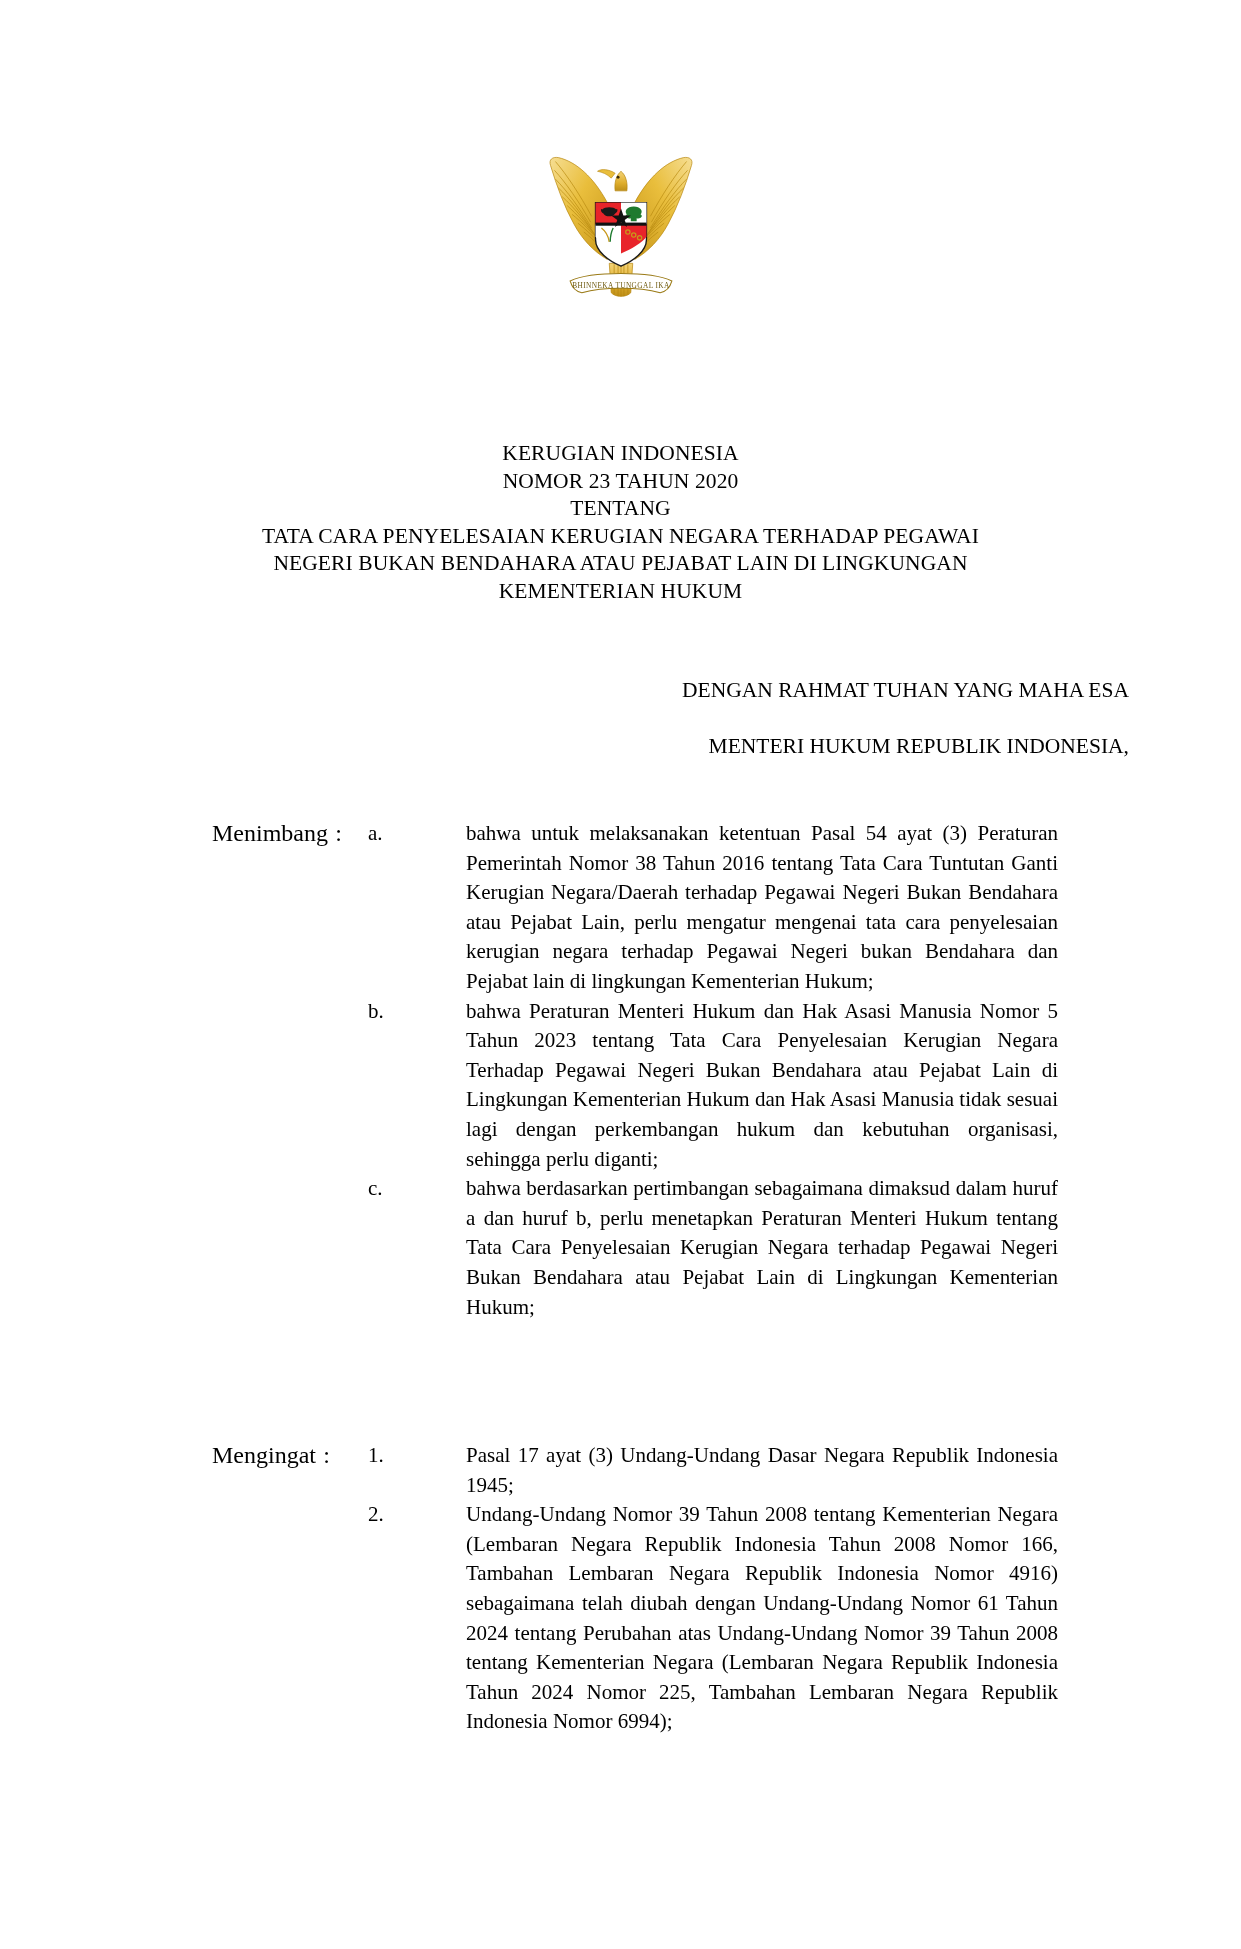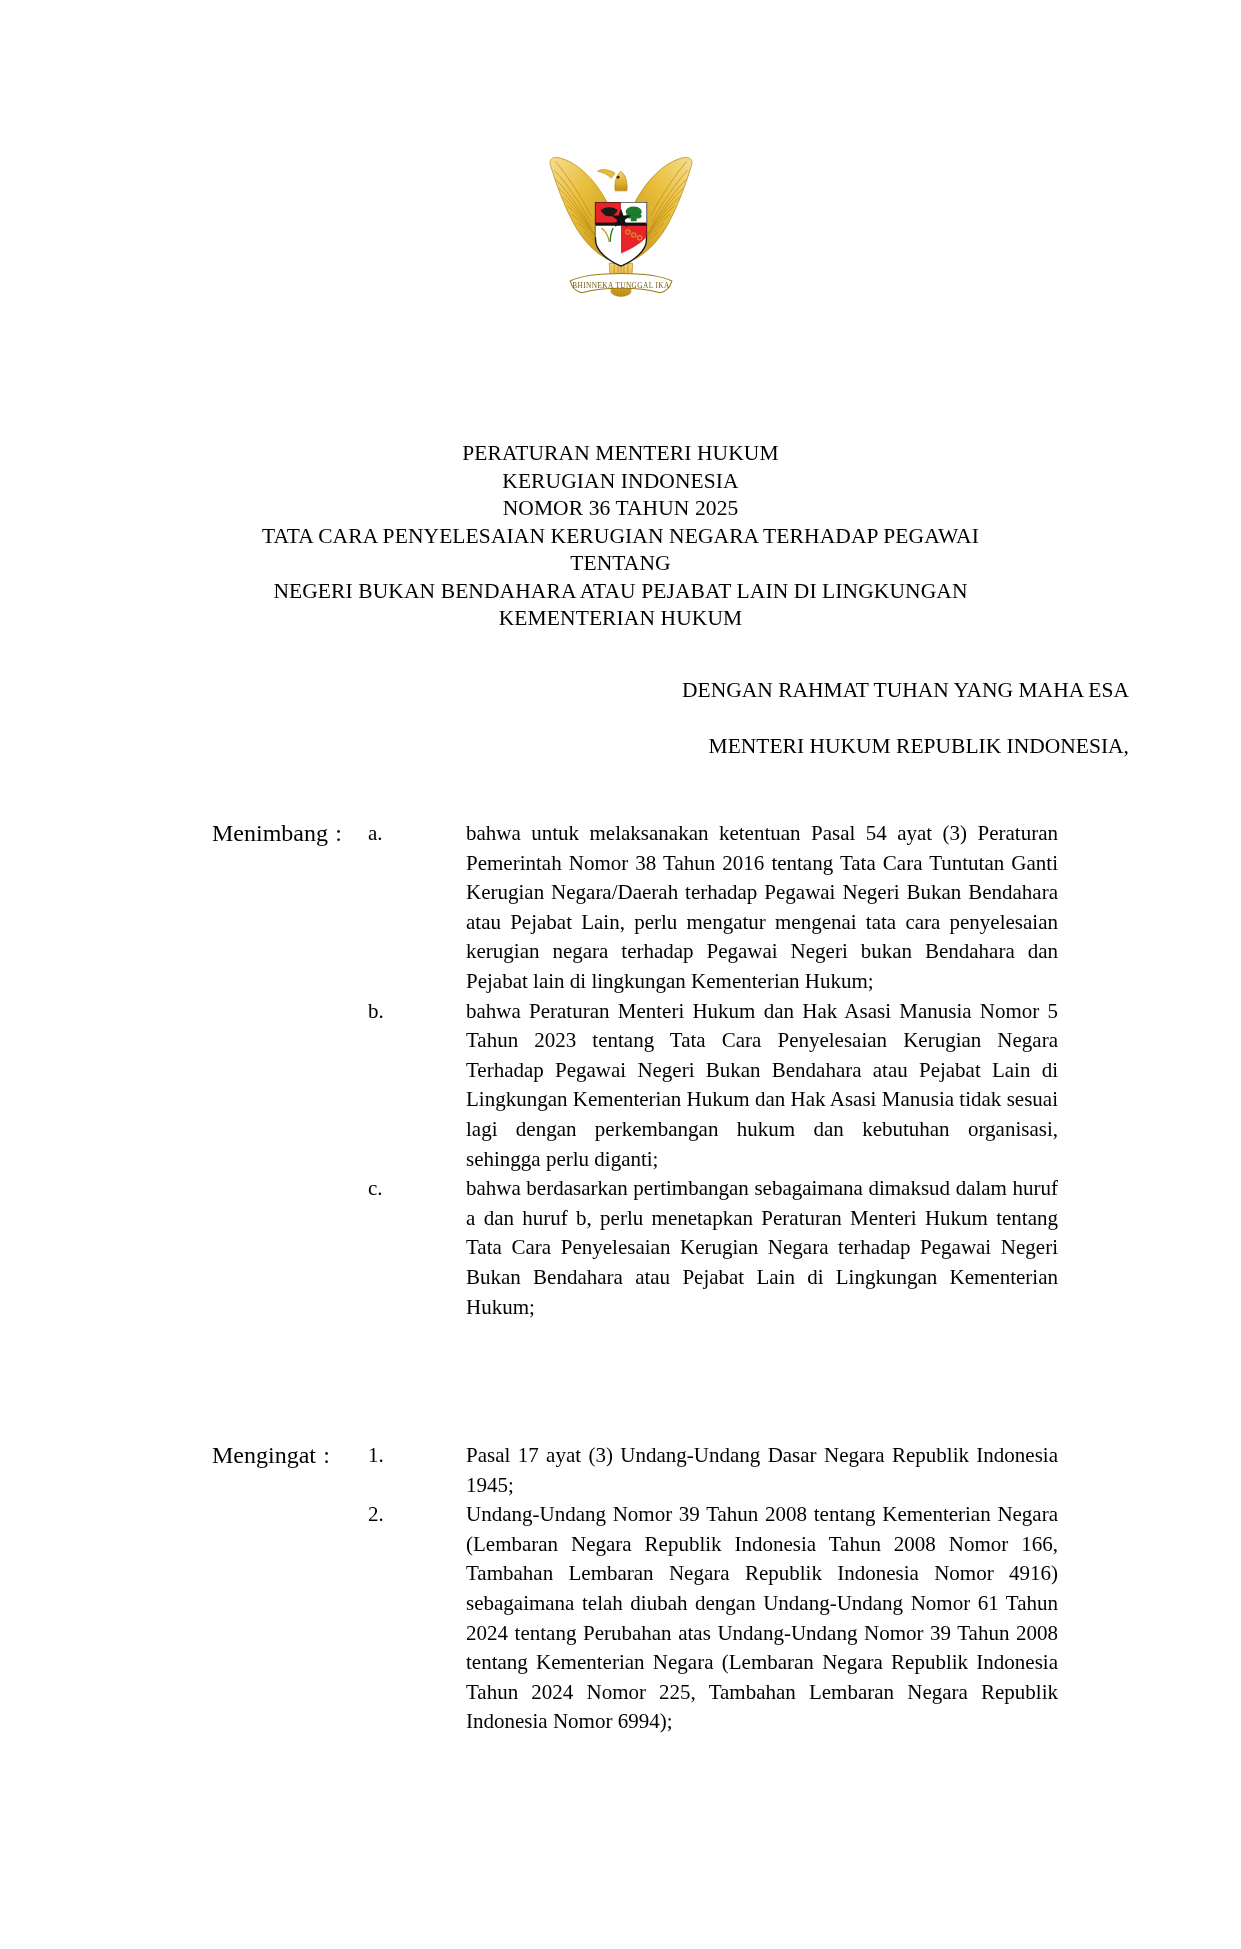--- a/index.html
+++ b/index.html
@@ -229,25 +229,24 @@
 
       <g>
         <path d="M48 146 C70 136 130 136 152 146 C150 153 146 157 140 158
                  C118 152 82 152 60 158 C54 157 50 153 48 146 Z" fill="#FFFFFF" stroke="#9A7A16" stroke-width="1.1"></path>
         <text x="100" y="153" font-family="'Liberation Serif', serif" font-size="7.5" text-anchor="middle" fill="#6E5A10" letter-spacing="0.4">BHINNEKA TUNGGAL IKA</text>
       </g>
     </svg>
   </div>
 
   <div class="title-block">
-    <span class="tline">PERATURAN MENTERI HUKUM</span>
     <span class="tline">KERUGIAN INDONESIA</span>
-    <span class="tline">NOMOR 36 TAHUN 2025</span>
+    <span class="tline">NOMOR 23 TAHUN 2020</span>
+    <span class="tline">TENTANG</span>
     <span class="tline">TATA CARA PENYELESAIAN KERUGIAN NEGARA TERHADAP PEGAWAI</span>
-    <span class="tline">TENTANG</span>
     <span class="tline">NEGERI BUKAN BENDAHARA ATAU PEJABAT LAIN DI LINGKUNGAN</span>
     <span class="tline">KEMENTERIAN HUKUM</span>
   </div>
 
   <div class="subtitle-block">
     <span class="sline">DENGAN RAHMAT TUHAN YANG MAHA ESA</span>
     <div class="gap"></div>
     <span class="sline">MENTERI HUKUM REPUBLIK INDONESIA,</span>
   </div>
 

